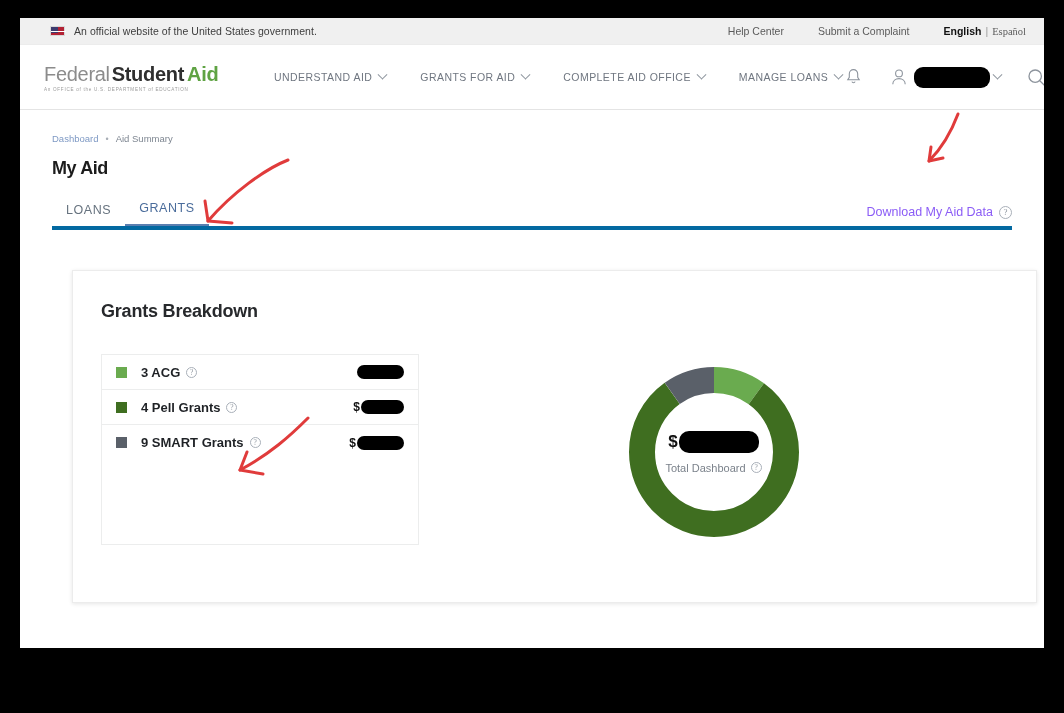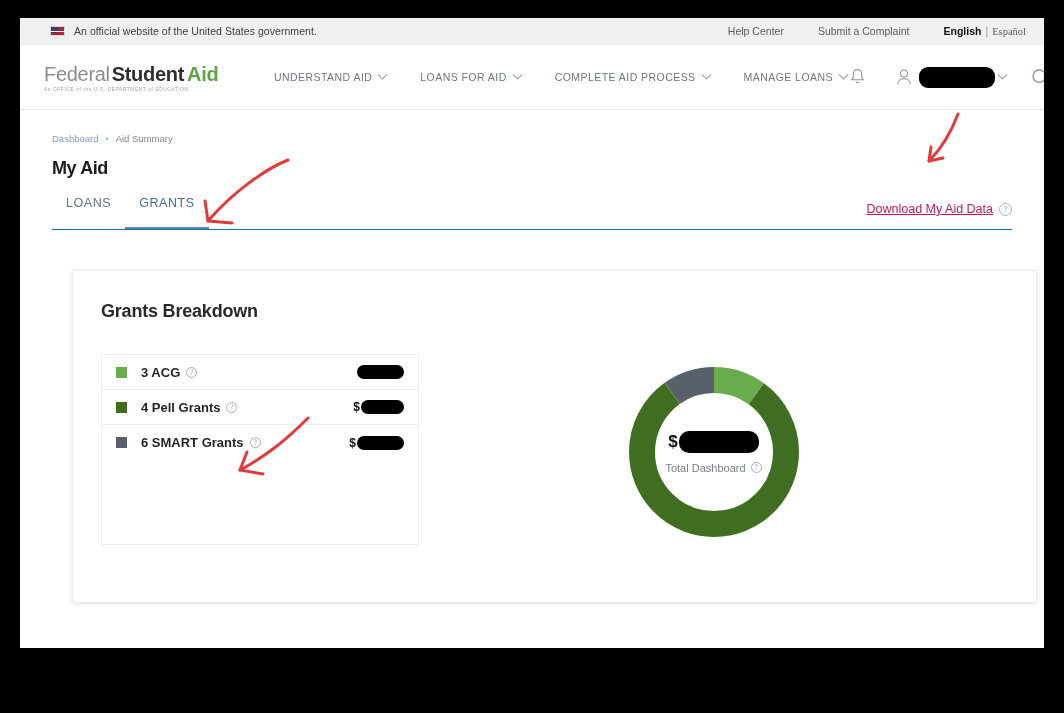--- a/index.html
+++ b/index.html
@@ -156,21 +156,22 @@
   .page-title {
     font-size: 18px;
     font-weight: bold;
     color: #1c1c1c;
     letter-spacing: -0.4px;
     margin-top: 14px;
   }
 
   .tabs-row {
     display: flex;
-    border-bottom: 1px solid #0369a1;
+    align-items: flex-end;
+    border-bottom: 4px solid #0369a1;
     margin-top: 17px;
     height: 34px;
   }
   .tab {
     font-size: 12.5px;
     letter-spacing: 0.55px;
     color: #67737f;
     padding: 0 14px 9px 14px;
     cursor: pointer;
   }
@@ -181,22 +182,21 @@
   .download-link {
     margin-left: auto;
     display: flex;
     align-items: center;
     gap: 6px;
     padding-bottom: 7px;
     cursor: pointer;
   }
   .download-link .dl-text {
     font-size: 12.5px;
-    color: #be185d;
-    text-decoration: underline;
+    color: #8b5cf6;
   }
   .help-circle {
     width: 11px; height: 11px;
     border: 1px solid #a9b0b9;
     border-radius: 50%;
     color: #8e959e;
     font-size: 7.5px;
     line-height: 9px;
     text-align: center;
     flex: none;
@@ -321,25 +321,25 @@
       </div>
       <div class="logo-tag">An OFFICE of the U.S. DEPARTMENT of EDUCATION</div>
     </div>
 
     <div class="main-nav">
       <div class="nav-item">
         <span>UNDERSTAND AID</span>
         <span class="caret"></span>
       </div>
       <div class="nav-item">
-        <span>LOANS FOR AID</span>
+        <span>GRANTS FOR AID</span>
         <span class="caret"></span>
       </div>
       <div class="nav-item">
-        <span>COMPLETE AID PROCESS</span>
+        <span>COMPLETE AID OFFICE</span>
         <span class="caret"></span>
       </div>
       <div class="nav-item">
         <span>MANAGE LOANS</span>
         <span class="caret"></span>
       </div>
     </div>
 
     <div class="header-icons">
       <div class="icon-btn">
@@ -407,21 +407,21 @@
             <span class="legend-label">4 Pell Grants</span>
             <span class="help-circle">?</span>
             <span class="legend-amount">
               <span class="dollar">$</span>
               <span class="redact redact-amt" style="width:43px"></span>
             </span>
           </div>
 
           <div class="legend-row">
             <span class="swatch" style="background:#5a6069"></span>
-            <span class="legend-label">6 SMART Grants</span>
+            <span class="legend-label">9 SMART Grants</span>
             <span class="help-circle">?</span>
             <span class="legend-amount">
               <span class="dollar">$</span>
               <span class="redact redact-amt" style="width:47px"></span>
             </span>
           </div>
 
         </div>
 
         <div class="donut-wrap">

